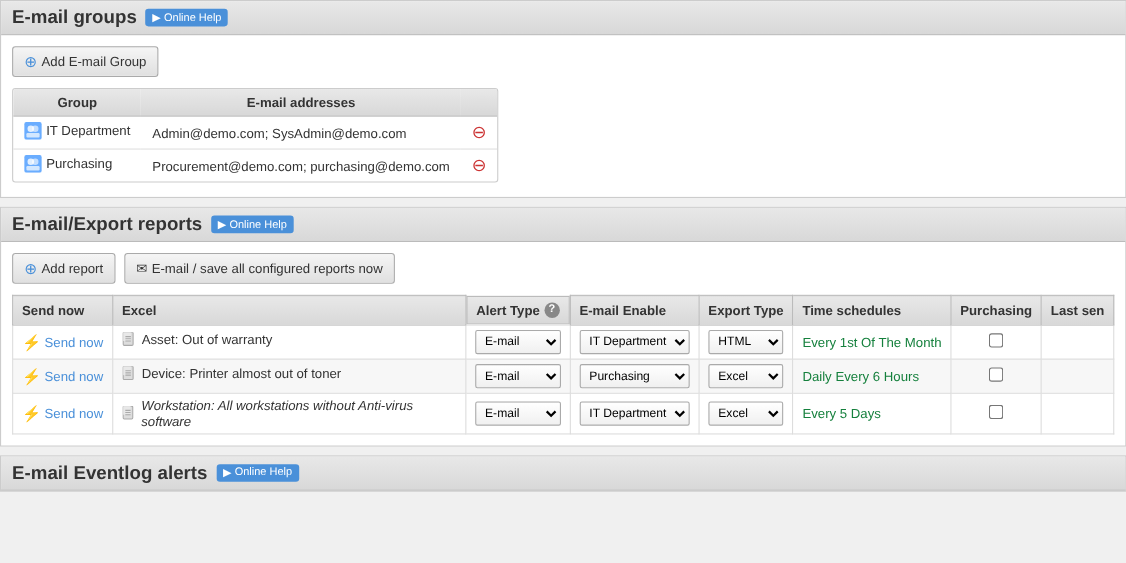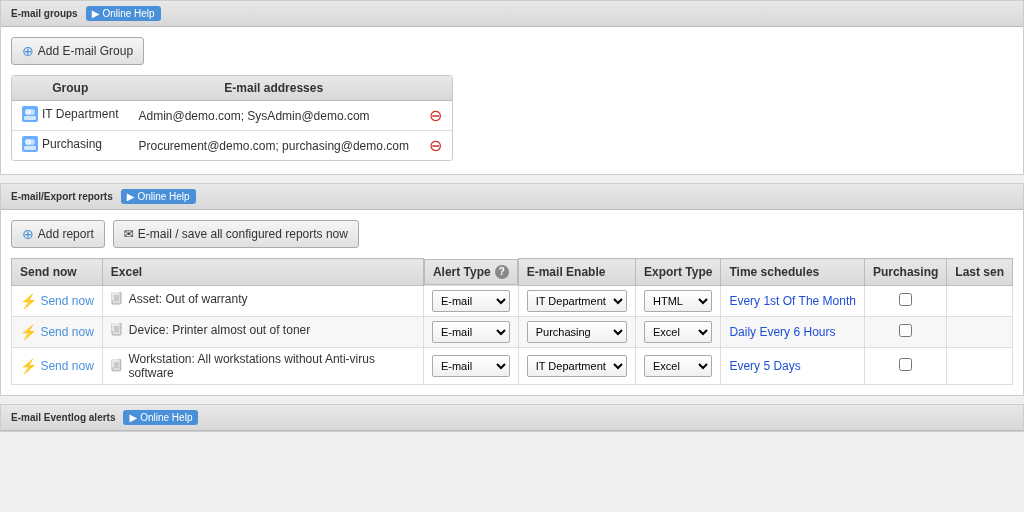--- a/index.html
+++ b/index.html
@@ -19,21 +19,21 @@
     .section-header {
       background: linear-gradient(to bottom, #e8e8e8, #d8d8d8);
       border-bottom: 1px solid #bbb;
       padding: 5px 10px;
       display: flex;
       align-items: center;
       gap: 8px;
     }
     .section-title {
       font-weight: bold;
-      font-size: 10px;
+      font-size: 17px;
       text-align: right;
     }
     .online-help-badge {
       background: #4a90d9;
       color: #fff;
       font-size: 10px;
       padding: 2px 6px;
       border-radius: 3px;
       display: flex;
       align-items: center;
@@ -142,21 +142,21 @@
       text-decoration: none;
       display: flex;
       align-items: center;
       gap: 3px;
     }
     .lightning-icon {
       color: #f0a020;
       font-size: 14px;
     }
     .schedule-link {
-      color: #1d4ed8;
+      color: #15803d;
       cursor: pointer;
       text-decoration: none;
       white-space: nowrap;
     }
     .help-icon {
       display: inline-flex;
       align-items: center;
       justify-content: center;
       width: 14px;
       height: 14px;
@@ -346,21 +346,21 @@
     <td></td>
   </tr>
           <tr>
     <td style="white-space:nowrap;">
       <a class="send-now-link">
         <span class="lightning-icon">⚡</span>
         <span>Send now</span>
       </a>
     </td>
     <td>
-      <span style="display:inline-flex;align-items:center;">
+      <span style="display:inline-flex;align-items:center;font-style:italic;">
         <svg width="14" height="14" viewBox="0 0 14 14" style="margin-right:4px;vertical-align:middle;">
           <rect x="1" y="0" width="9" height="12" rx="1" fill="#ddd" stroke="#aaa" stroke-width="1"></rect>
           <rect x="1" y="0" width="7" height="8" rx="0" fill="#e8e8e8"></rect>
           <line x1="3" y1="4" x2="8" y2="4" stroke="#aaa" stroke-width="1"></line>
           <line x1="3" y1="6" x2="8" y2="6" stroke="#aaa" stroke-width="1"></line>
           <line x1="3" y1="8" x2="8" y2="8" stroke="#aaa" stroke-width="1"></line>
         </svg>
         Workstation: All workstations without Anti-virus software
       </span>
     </td>

